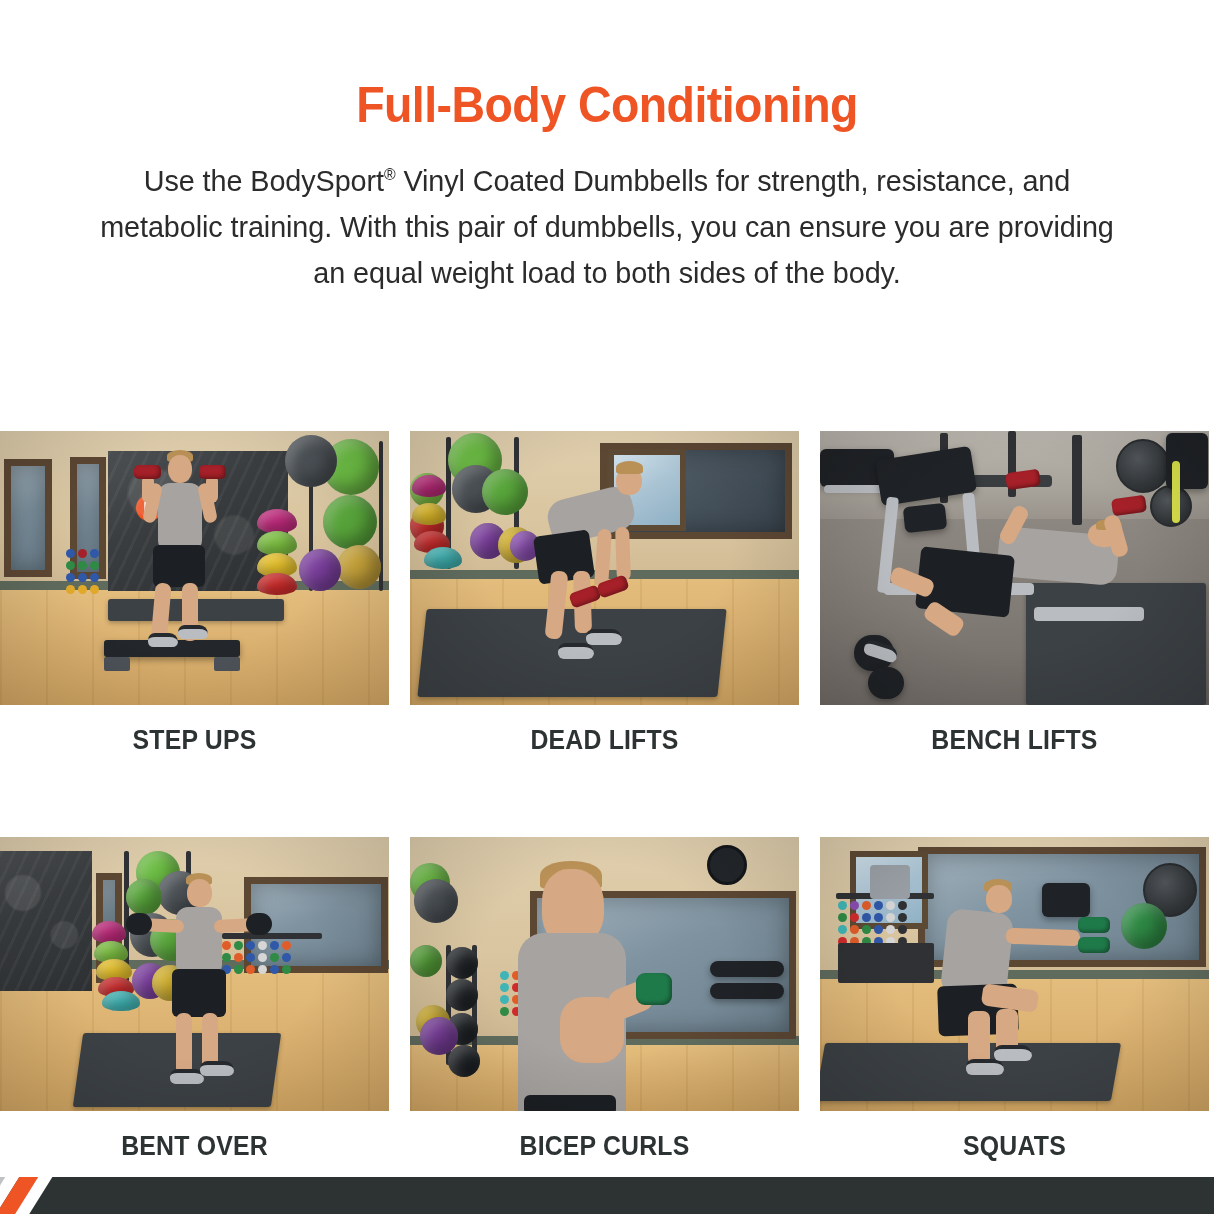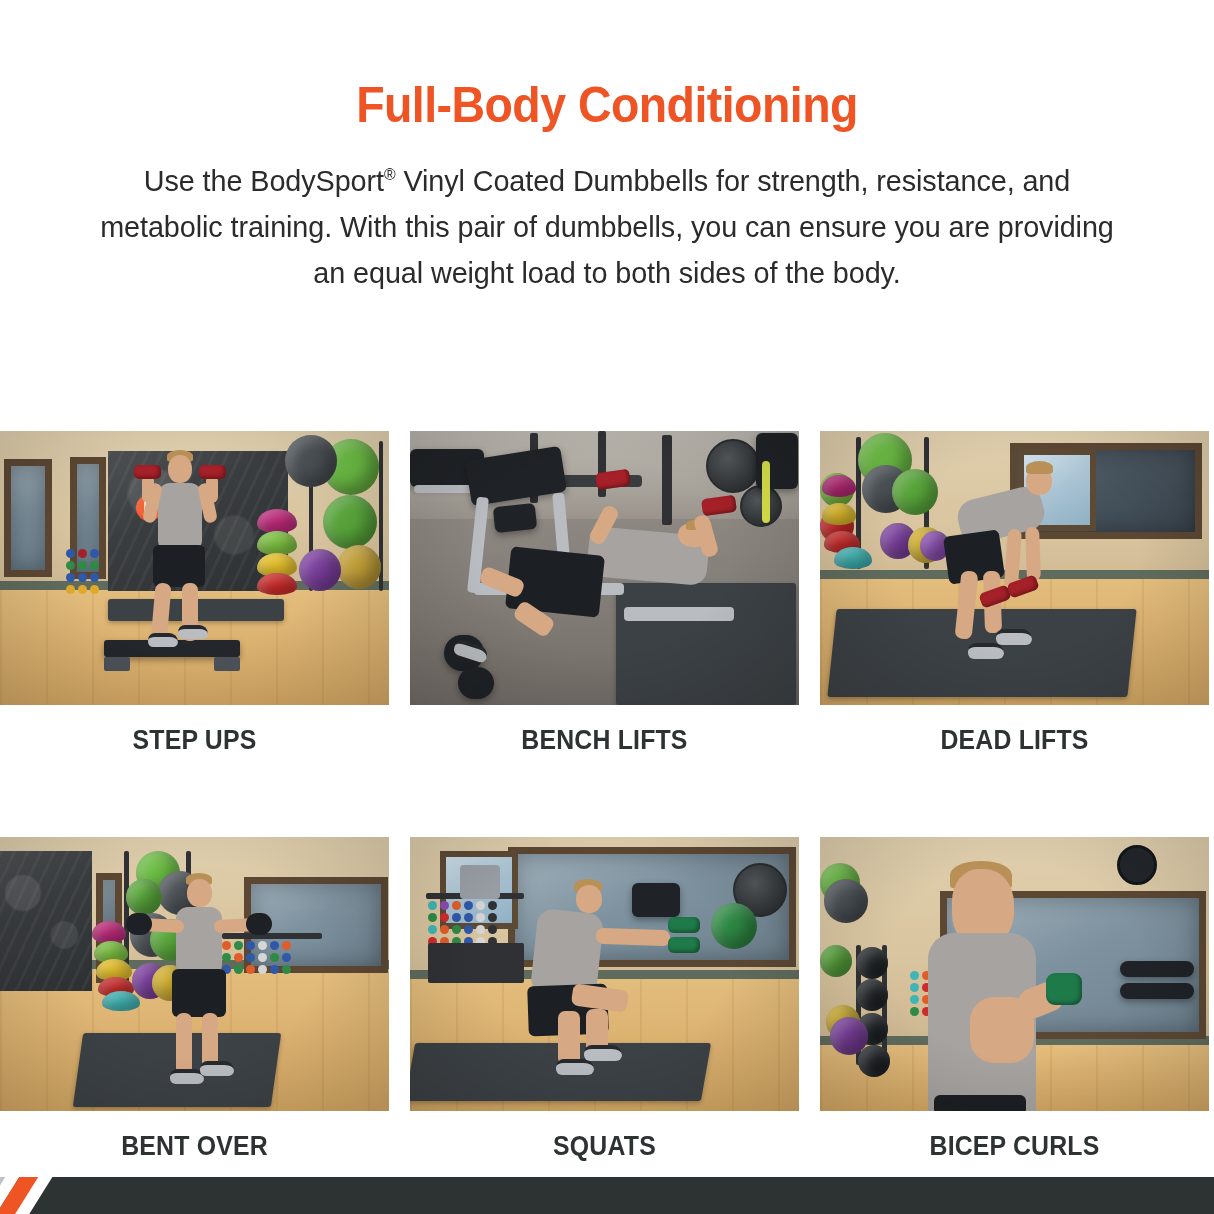--- a/index.html
+++ b/index.html
@@ -369,67 +369,20 @@
           </div>
           <div class="vignette"></div>
         </div>
       </div>
       <div class="caption">STEP UPS</div>
     </div>
 
     <div class="tile">
       <div class="photo">
         <div class="scene">
-          <div class="wall cool" style="height:34%"></div>
-          <div class="floor rubber" style="height:68%"></div>
-
-          <div class="bench" style="left:0px; top:18px; width:74px; height:38px;"></div>
-          <div class="bench-frame" style="left:4px; top:54px; width:64px; height:8px;"></div>
-          <div class="rack" style="left:120px; top:2px; width:8px; height:70px;"></div>
-          <div class="rack" style="left:188px; top:0px; width:8px; height:66px;"></div>
-          <div class="rack" style="left:252px; top:4px; width:10px; height:90px;"></div>
-          <div class="bar-plate" style="left:296px; top:8px; width:54px; height:54px;"></div>
-          <div class="bar-plate" style="left:330px; top:54px; width:42px; height:42px;"></div>
-          <div class="bench" style="left:346px; top:2px; width:42px; height:56px;"></div>
-          <div class="bench-frame" style="left:352px; top:30px; width:8px; height:62px; background:#d9e04a;"></div>
-          <div class="bench-frame" style="left:152px; top:44px; width:80px; height:12px; background:#3a3d40;"></div>
-
-          <div class="mat" style="left:206px; top:152px; width:180px; height:122px;"></div>
-
-          <div class="bench" style="left:58px; top:22px; width:96px; height:46px; transform:rotate(-9deg);"></div>
-          <div class="bench" style="left:84px; top:74px; width:42px; height:26px; transform:rotate(-6deg);"></div>
-          <div class="bench-frame" style="left:62px; top:66px; width:12px; height:96px; transform:rotate(6deg);"></div>
-          <div class="bench-frame" style="left:146px; top:62px; width:12px; height:88px; transform:rotate(-5deg);"></div>
-          <div class="bench-frame" style="left:64px; top:152px; width:150px; height:12px;"></div>
-          <div class="bench" style="left:34px; top:204px; width:40px; height:36px; border-radius:18px;"></div>
-          <div class="bench" style="left:48px; top:236px; width:36px; height:32px; border-radius:16px;"></div>
-          <div class="bench-frame" style="left:214px; top:176px; width:110px; height:14px;"></div>
-
-          <div class="person">
-            <div class="torso" style="left:178px; top:100px; width:120px; height:50px; border-radius:16px; transform:rotate(5deg);"></div>
-            <div class="head" style="left:268px; top:92px; width:30px; height:24px; transform:rotate(8deg);"></div>
-            <div class="hair" style="left:276px; top:88px; width:26px; height:11px;"></div>
-            <div class="shorts" style="left:98px; top:120px; width:94px; height:62px; transform:rotate(6deg);"></div>
-            <div class="limb" style="left:70px; top:142px; width:44px; height:18px; transform:rotate(22deg);"></div>
-            <div class="limb" style="left:104px; top:178px; width:40px; height:20px; transform:rotate(34deg);"></div>
-            <div class="limb" style="left:186px; top:74px; width:16px; height:40px; transform:rotate(28deg);"></div>
-            <div class="limb" style="left:288px; top:84px; width:16px; height:42px; transform:rotate(-16deg);"></div>
-            <div class="dumbbell-red" style="left:186px; top:40px; width:34px; height:17px; transform:rotate(-8deg);"></div>
-            <div class="dumbbell-red" style="left:292px; top:66px; width:34px; height:17px; transform:rotate(-8deg);"></div>
-            <div class="shoe" style="left:44px; top:212px; width:34px; height:16px; transform:rotate(18deg);"></div>
-          </div>
-          <div class="vignette"></div>
-        </div>
-      </div>
-      <div class="caption">BENCH LIFTS</div>
-    </div>
-
-    <div class="tile">
-      <div class="photo">
-        <div class="scene">
           <div class="wall"></div>
           <div class="floor" style="height:46%"></div>
           <div class="baseboard" style="bottom:46%"></div>
 
           <div class="mirror dark" style="left:190px; top:12px; width:192px; height:96px;"></div>
           <div class="win" style="left:198px; top:18px; width:78px; height:82px;"></div>
 
           <div class="rack" style="left:36px; top:6px; width:5px; height:132px;"></div>
           <div class="rack" style="left:104px; top:6px; width:5px; height:132px;"></div>
           <div class="ball" style="left:38px; top:2px; width:54px; height:54px; background:#6dbe45;"></div>
@@ -458,20 +411,67 @@
             <div class="limb" style="left:164px; top:140px; width:17px; height:62px; transform:rotate(-2deg);"></div>
             <div class="dumbbell-red" style="left:160px; top:158px; width:30px; height:15px; transform:rotate(-20deg);"></div>
             <div class="dumbbell-red" style="left:188px; top:148px; width:30px; height:15px; transform:rotate(-20deg);"></div>
             <div class="shoe" style="left:148px; top:212px; width:36px; height:16px;"></div>
             <div class="shoe" style="left:176px; top:198px; width:36px; height:16px;"></div>
           </div>
           <div class="vignette"></div>
         </div>
       </div>
       <div class="caption">DEAD LIFTS</div>
+    </div>
+
+    <div class="tile">
+      <div class="photo">
+        <div class="scene">
+          <div class="wall cool" style="height:34%"></div>
+          <div class="floor rubber" style="height:68%"></div>
+
+          <div class="bench" style="left:0px; top:18px; width:74px; height:38px;"></div>
+          <div class="bench-frame" style="left:4px; top:54px; width:64px; height:8px;"></div>
+          <div class="rack" style="left:120px; top:2px; width:8px; height:70px;"></div>
+          <div class="rack" style="left:188px; top:0px; width:8px; height:66px;"></div>
+          <div class="rack" style="left:252px; top:4px; width:10px; height:90px;"></div>
+          <div class="bar-plate" style="left:296px; top:8px; width:54px; height:54px;"></div>
+          <div class="bar-plate" style="left:330px; top:54px; width:42px; height:42px;"></div>
+          <div class="bench" style="left:346px; top:2px; width:42px; height:56px;"></div>
+          <div class="bench-frame" style="left:352px; top:30px; width:8px; height:62px; background:#d9e04a;"></div>
+          <div class="bench-frame" style="left:152px; top:44px; width:80px; height:12px; background:#3a3d40;"></div>
+
+          <div class="mat" style="left:206px; top:152px; width:180px; height:122px;"></div>
+
+          <div class="bench" style="left:58px; top:22px; width:96px; height:46px; transform:rotate(-9deg);"></div>
+          <div class="bench" style="left:84px; top:74px; width:42px; height:26px; transform:rotate(-6deg);"></div>
+          <div class="bench-frame" style="left:62px; top:66px; width:12px; height:96px; transform:rotate(6deg);"></div>
+          <div class="bench-frame" style="left:146px; top:62px; width:12px; height:88px; transform:rotate(-5deg);"></div>
+          <div class="bench-frame" style="left:64px; top:152px; width:150px; height:12px;"></div>
+          <div class="bench" style="left:34px; top:204px; width:40px; height:36px; border-radius:18px;"></div>
+          <div class="bench" style="left:48px; top:236px; width:36px; height:32px; border-radius:16px;"></div>
+          <div class="bench-frame" style="left:214px; top:176px; width:110px; height:14px;"></div>
+
+          <div class="person">
+            <div class="torso" style="left:178px; top:100px; width:120px; height:50px; border-radius:16px; transform:rotate(5deg);"></div>
+            <div class="head" style="left:268px; top:92px; width:30px; height:24px; transform:rotate(8deg);"></div>
+            <div class="hair" style="left:276px; top:88px; width:26px; height:11px;"></div>
+            <div class="shorts" style="left:98px; top:120px; width:94px; height:62px; transform:rotate(6deg);"></div>
+            <div class="limb" style="left:70px; top:142px; width:44px; height:18px; transform:rotate(22deg);"></div>
+            <div class="limb" style="left:104px; top:178px; width:40px; height:20px; transform:rotate(34deg);"></div>
+            <div class="limb" style="left:186px; top:74px; width:16px; height:40px; transform:rotate(28deg);"></div>
+            <div class="limb" style="left:288px; top:84px; width:16px; height:42px; transform:rotate(-16deg);"></div>
+            <div class="dumbbell-red" style="left:186px; top:40px; width:34px; height:17px; transform:rotate(-8deg);"></div>
+            <div class="dumbbell-red" style="left:292px; top:66px; width:34px; height:17px; transform:rotate(-8deg);"></div>
+            <div class="shoe" style="left:44px; top:212px; width:34px; height:16px; transform:rotate(18deg);"></div>
+          </div>
+          <div class="vignette"></div>
+        </div>
+      </div>
+      <div class="caption">BENCH LIFTS</div>
     </div>
 
     <div class="tile row2">
       <div class="photo">
         <div class="scene">
           <div class="wall"></div>
           <div class="floor" style="height:52%"></div>
           <div class="baseboard" style="bottom:52%"></div>
 
           <div class="poster" style="left:0px; top:14px; width:92px; height:140px;"></div>
@@ -541,20 +541,83 @@
           </div>
           <div class="vignette"></div>
         </div>
       </div>
       <div class="caption">BENT OVER</div>
     </div>
 
     <div class="tile row2">
       <div class="photo">
         <div class="scene">
+          <div class="wall" style="height:78%"></div>
+          <div class="floor" style="height:24%"></div>
+          <div class="baseboard" style="bottom:24%"></div>
+
+          <div class="ball" style="right:52px; top:8px; width:40px; height:40px; background:#22262a; box-shadow:none; border:3px solid #14171a;"></div>
+
+          <div class="mirror" style="left:120px; top:54px; width:266px; height:148px;"></div>
+          <div class="bench" style="left:300px; top:124px; width:74px; height:16px; border-radius:8px;"></div>
+          <div class="bench" style="left:300px; top:146px; width:74px; height:16px; border-radius:8px;"></div>
+
+          <div class="rack" style="left:36px; top:108px; width:5px; height:120px;"></div>
+          <div class="rack" style="left:62px; top:108px; width:5px; height:120px;"></div>
+          <div class="ball" style="left:36px; top:110px; width:32px; height:32px; background:#22262a;"></div>
+          <div class="ball" style="left:36px; top:142px; width:32px; height:32px; background:#22262a;"></div>
+          <div class="ball" style="left:36px; top:176px; width:32px; height:32px; background:#22262a;"></div>
+          <div class="ball" style="left:38px; top:208px; width:32px; height:32px; background:#22262a;"></div>
+          <div class="ball" style="left:0px;  top:26px; width:40px; height:40px; background:#6dbe45;"></div>
+          <div class="ball" style="left:4px;  top:42px; width:44px; height:44px; background:#4c5257;"></div>
+          <div class="ball" style="left:0px;  top:108px; width:32px; height:32px; background:#5aa83c;"></div>
+          <div class="ball" style="left:6px;  top:168px; width:34px; height:34px; background:#d2b02e;"></div>
+          <div class="ball" style="left:10px; top:180px; width:38px; height:38px; background:#7b3f9d;"></div>
+
+          <div class="dbrack-col" style="left:90px; top:134px;">
+            <div class="dbrow">
+                <div class="db" style="background:#3fb5b5"></div>
+                <div class="db" style="background:#e05d2a"></div>
+                <div class="db" style="background:#8a4db0"></div>
+              </div>
+            <div class="dbrow">
+                <div class="db" style="background:#3fb5b5"></div>
+                <div class="db" style="background:#cf2b2b"></div>
+                <div class="db" style="background:#8a4db0"></div>
+              </div>
+            <div class="dbrow">
+                <div class="db" style="background:#3fb5b5"></div>
+                <div class="db" style="background:#e05d2a"></div>
+                <div class="db" style="background:#8a4db0"></div>
+              </div>
+            <div class="dbrow">
+                <div class="db" style="background:#2f8a45"></div>
+                <div class="db" style="background:#cf2b2b"></div>
+                <div class="db" style="background:#8a4db0"></div>
+              </div>
+          </div>
+
+          <div class="person">
+            <div class="hair" style="left:130px; top:24px; width:62px; height:28px; border-radius:50% 50% 12% 12%;"></div>
+            <div class="head" style="left:132px; top:32px; width:62px; height:76px; border-radius:42% 46% 42% 40%;"></div>
+            <div class="torso" style="left:108px; top:96px; width:108px; height:180px; border-radius:26px 26px 0 0;"></div>
+            <div class="limb" style="left:150px; top:160px; width:64px; height:66px; border-radius:24px;"></div>
+            <div class="limb" style="left:198px; top:148px; width:46px; height:30px; border-radius:14px; transform:rotate(-22deg);"></div>
+            <div class="dumbbell-green" style="left:226px; top:136px; width:36px; height:32px; border-radius:9px;"></div>
+            <div class="shorts" style="left:114px; top:258px; width:92px; height:20px;"></div>
+          </div>
+          <div class="vignette"></div>
+        </div>
+      </div>
+      <div class="caption">BICEP CURLS</div>
+    </div>
+
+    <div class="tile row2">
+      <div class="photo">
+        <div class="scene">
           <div class="wall"></div>
           <div class="floor" style="height:48%"></div>
           <div class="baseboard" style="bottom:48%"></div>
 
           <div class="mirror" style="left:98px; top:10px; width:288px; height:120px;"></div>
           <div class="win" style="left:30px; top:14px; width:78px; height:78px;"></div>
 
           <div class="rack" style="left:16px; top:56px; width:98px; height:6px;"></div>
           <div class="dbrack-col" style="left:18px; top:64px;">
             <div class="dbrow">
@@ -613,83 +676,20 @@
             <div class="limb" style="left:176px; top:172px; width:22px; height:52px;"></div>
             <div class="shoe" style="left:146px; top:222px; width:38px; height:16px;"></div>
             <div class="shoe" style="left:174px; top:208px; width:38px; height:16px;"></div>
           </div>
           <div class="vignette"></div>
         </div>
       </div>
       <div class="caption">SQUATS</div>
     </div>
 
-    <div class="tile row2">
-      <div class="photo">
-        <div class="scene">
-          <div class="wall" style="height:78%"></div>
-          <div class="floor" style="height:24%"></div>
-          <div class="baseboard" style="bottom:24%"></div>
-
-          <div class="ball" style="right:52px; top:8px; width:40px; height:40px; background:#22262a; box-shadow:none; border:3px solid #14171a;"></div>
-
-          <div class="mirror" style="left:120px; top:54px; width:266px; height:148px;"></div>
-          <div class="bench" style="left:300px; top:124px; width:74px; height:16px; border-radius:8px;"></div>
-          <div class="bench" style="left:300px; top:146px; width:74px; height:16px; border-radius:8px;"></div>
-
-          <div class="rack" style="left:36px; top:108px; width:5px; height:120px;"></div>
-          <div class="rack" style="left:62px; top:108px; width:5px; height:120px;"></div>
-          <div class="ball" style="left:36px; top:110px; width:32px; height:32px; background:#22262a;"></div>
-          <div class="ball" style="left:36px; top:142px; width:32px; height:32px; background:#22262a;"></div>
-          <div class="ball" style="left:36px; top:176px; width:32px; height:32px; background:#22262a;"></div>
-          <div class="ball" style="left:38px; top:208px; width:32px; height:32px; background:#22262a;"></div>
-          <div class="ball" style="left:0px;  top:26px; width:40px; height:40px; background:#6dbe45;"></div>
-          <div class="ball" style="left:4px;  top:42px; width:44px; height:44px; background:#4c5257;"></div>
-          <div class="ball" style="left:0px;  top:108px; width:32px; height:32px; background:#5aa83c;"></div>
-          <div class="ball" style="left:6px;  top:168px; width:34px; height:34px; background:#d2b02e;"></div>
-          <div class="ball" style="left:10px; top:180px; width:38px; height:38px; background:#7b3f9d;"></div>
-
-          <div class="dbrack-col" style="left:90px; top:134px;">
-            <div class="dbrow">
-                <div class="db" style="background:#3fb5b5"></div>
-                <div class="db" style="background:#e05d2a"></div>
-                <div class="db" style="background:#8a4db0"></div>
-              </div>
-            <div class="dbrow">
-                <div class="db" style="background:#3fb5b5"></div>
-                <div class="db" style="background:#cf2b2b"></div>
-                <div class="db" style="background:#8a4db0"></div>
-              </div>
-            <div class="dbrow">
-                <div class="db" style="background:#3fb5b5"></div>
-                <div class="db" style="background:#e05d2a"></div>
-                <div class="db" style="background:#8a4db0"></div>
-              </div>
-            <div class="dbrow">
-                <div class="db" style="background:#2f8a45"></div>
-                <div class="db" style="background:#cf2b2b"></div>
-                <div class="db" style="background:#8a4db0"></div>
-              </div>
-          </div>
-
-          <div class="person">
-            <div class="hair" style="left:130px; top:24px; width:62px; height:28px; border-radius:50% 50% 12% 12%;"></div>
-            <div class="head" style="left:132px; top:32px; width:62px; height:76px; border-radius:42% 46% 42% 40%;"></div>
-            <div class="torso" style="left:108px; top:96px; width:108px; height:180px; border-radius:26px 26px 0 0;"></div>
-            <div class="limb" style="left:150px; top:160px; width:64px; height:66px; border-radius:24px;"></div>
-            <div class="limb" style="left:198px; top:148px; width:46px; height:30px; border-radius:14px; transform:rotate(-22deg);"></div>
-            <div class="dumbbell-green" style="left:226px; top:136px; width:36px; height:32px; border-radius:9px;"></div>
-            <div class="shorts" style="left:114px; top:258px; width:92px; height:20px;"></div>
-          </div>
-          <div class="vignette"></div>
-        </div>
-      </div>
-      <div class="caption">BICEP CURLS</div>
-    </div>
-
   </div>
 
   <div class="bottom-bar">
     <div class="stripe s-gray"></div>
     <div class="stripe s-white1"></div>
     <div class="stripe s-orange"></div>
     <div class="stripe s-white2"></div>
   </div>
 
 </div>

